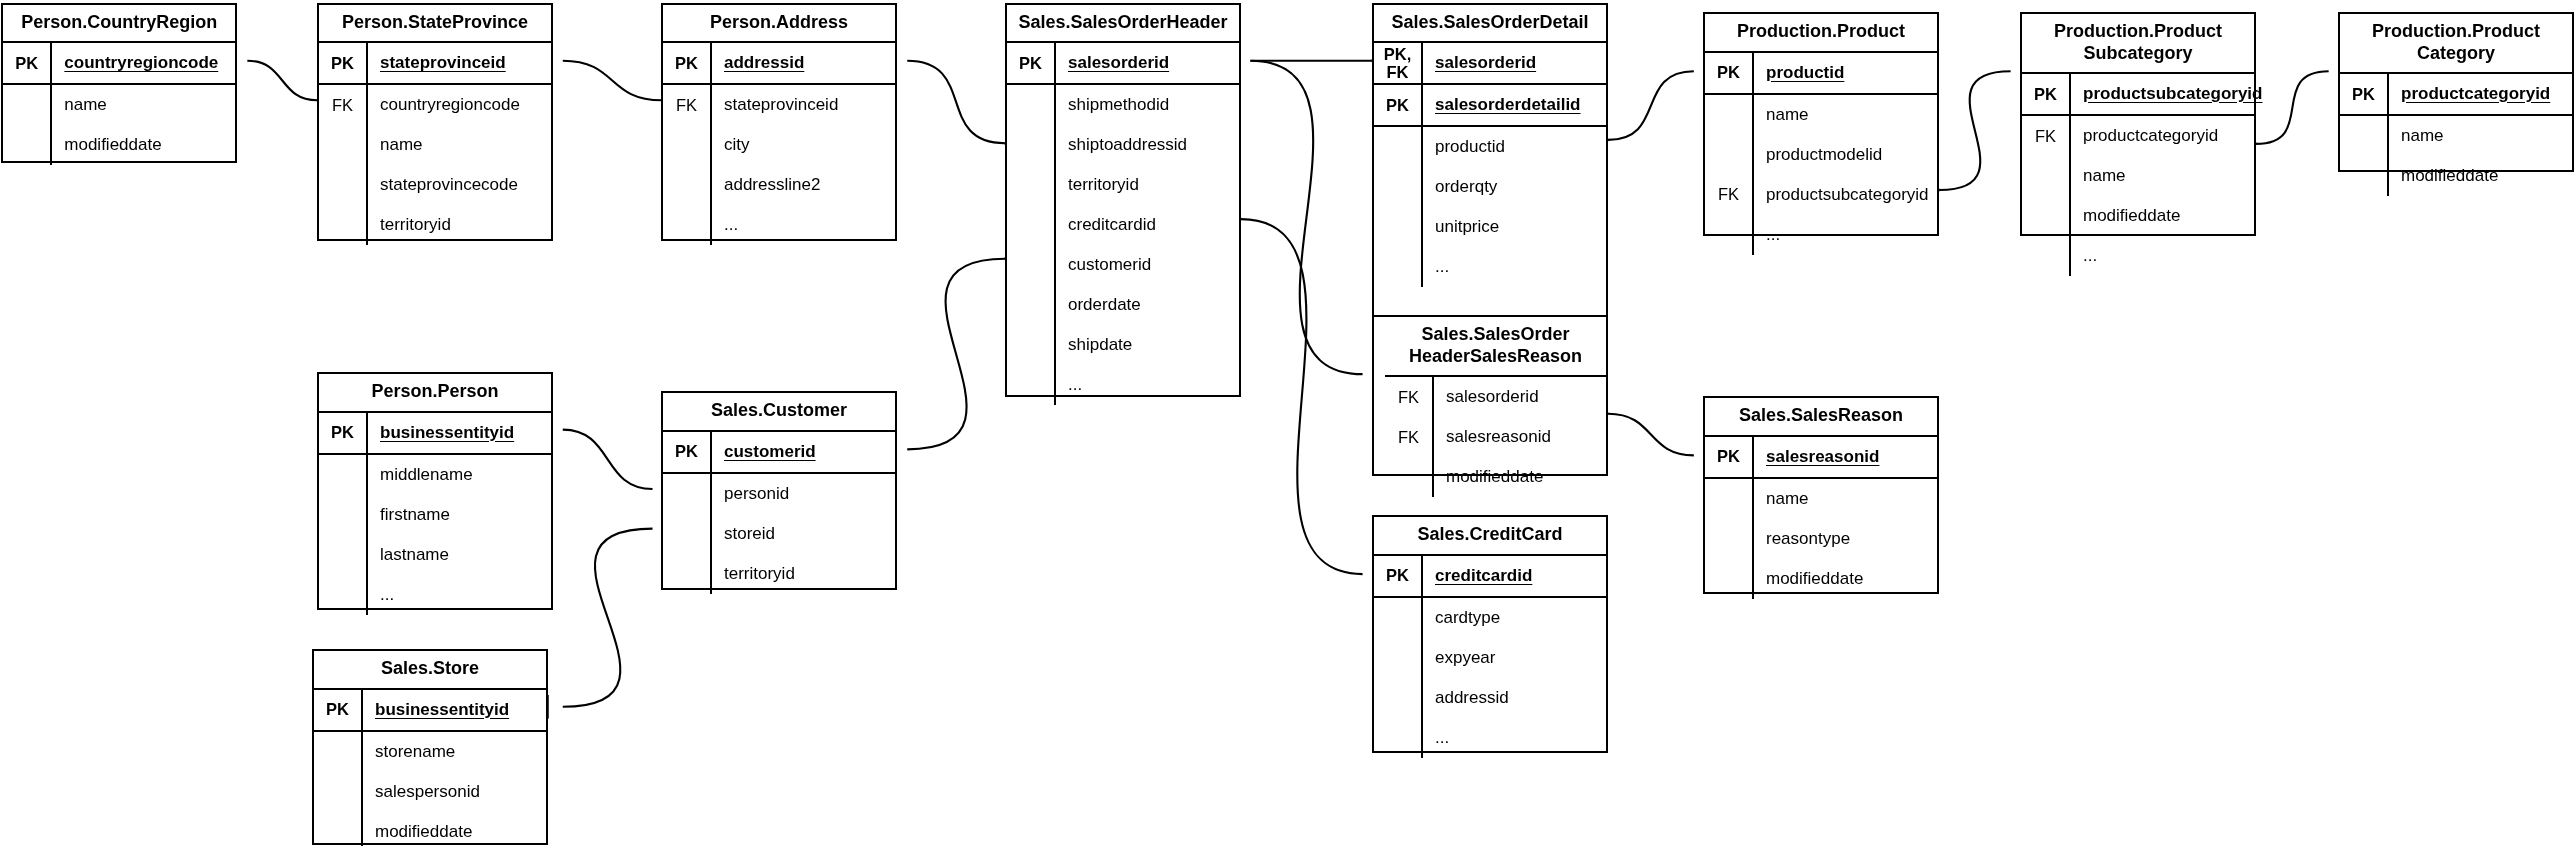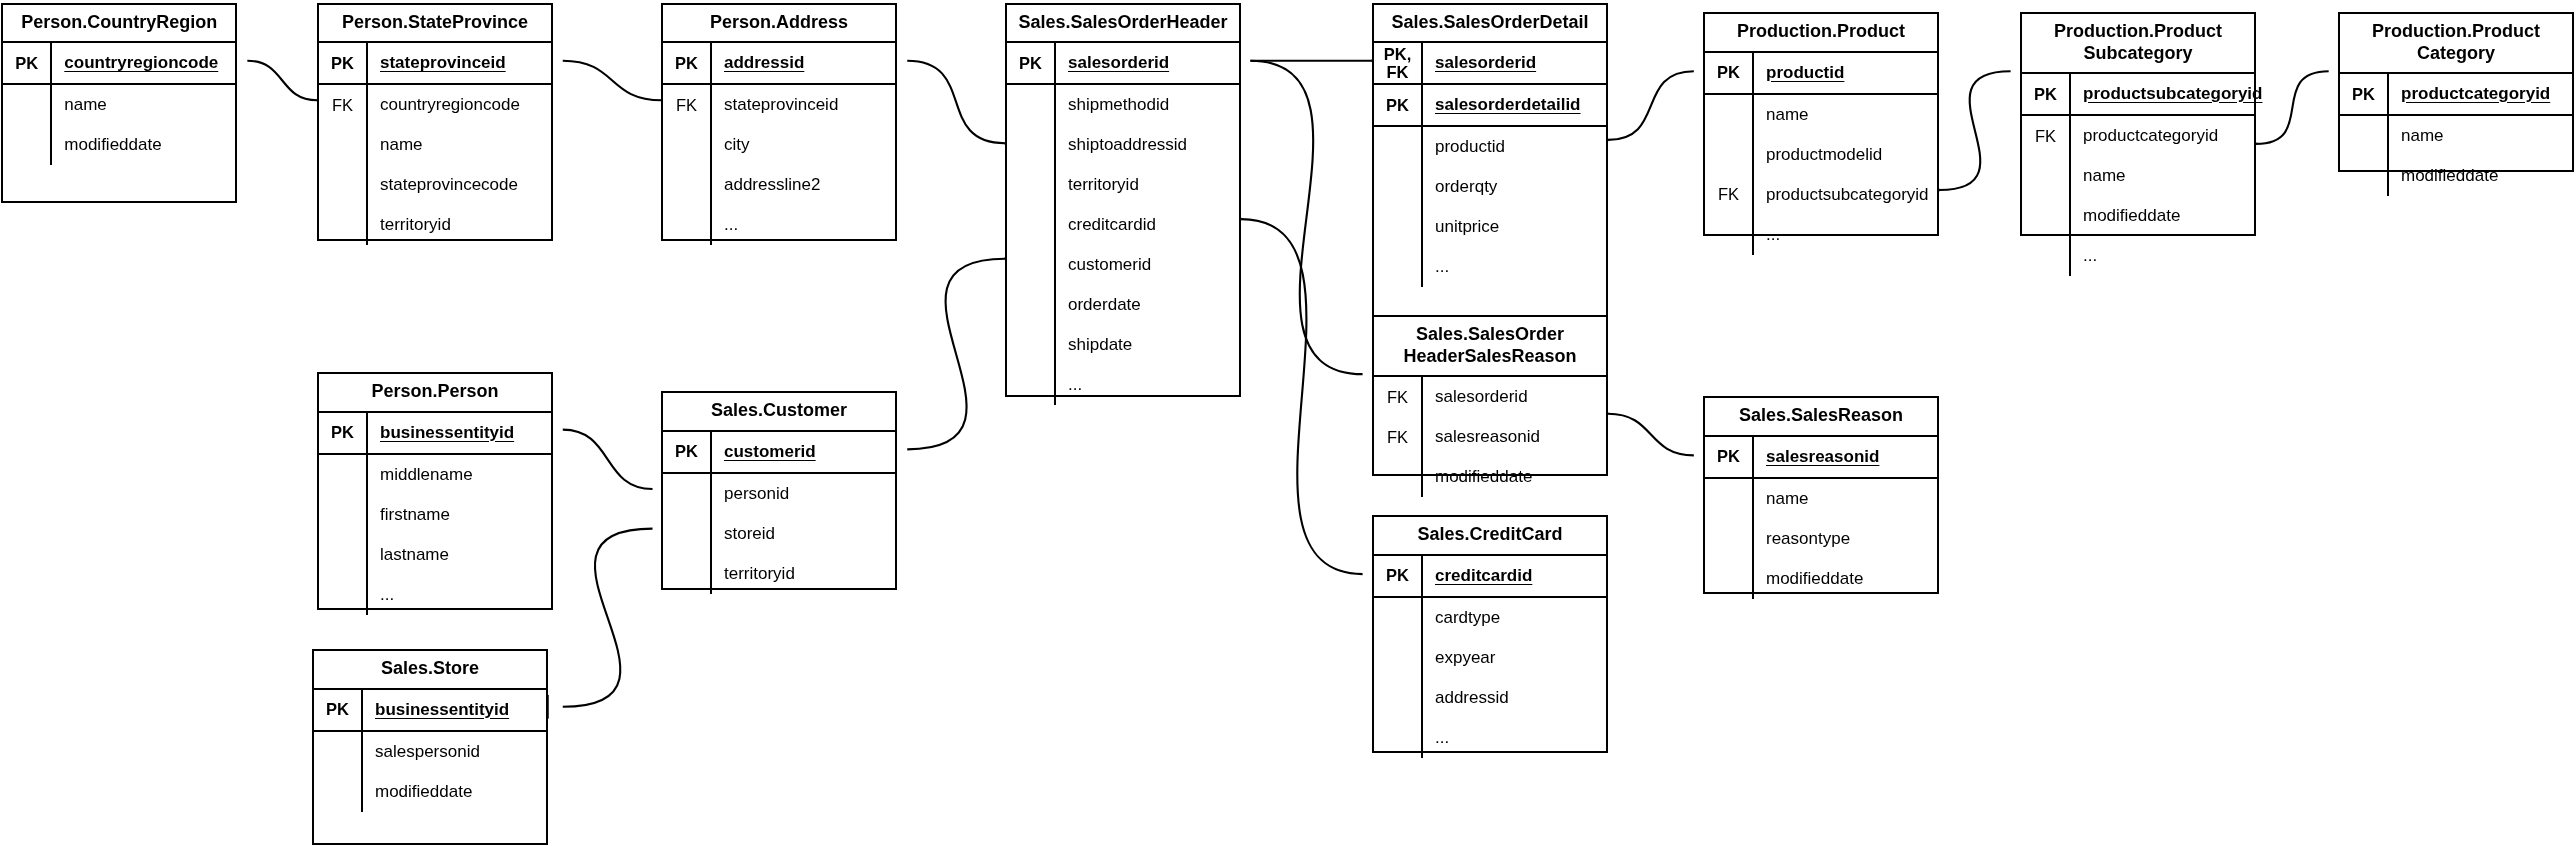--- a/index.html
+++ b/index.html
@@ -107,21 +107,21 @@
         <line x1="3069" y1="90" x2="3069" y2="126" stroke="#000000" stroke-width="3.5"></line>
       </g>
       <g>
         <path d="M 3418 218 C 3511.5 218, 3434.5 108, 3528 108" fill="none" stroke="#000000" stroke-width="3.2"></path>
         <line x1="3418" y1="218" x2="3392" y2="203" stroke="#000000" stroke-width="3.5"></line>
         <line x1="3418" y1="218" x2="3392" y2="233" stroke="#000000" stroke-width="3.5"></line>
         <line x1="3418" y1="218" x2="3392" y2="218" stroke="#000000" stroke-width="3.5"></line>
         <line x1="3551" y1="90" x2="3551" y2="126" stroke="#000000" stroke-width="3.5"></line>
       </g>
     </svg>
-<div class="tbl" style="left: 1.3px; top: 2.6px; width: 236px; height: 200px;">
+<div class="tbl" style="left: 1.3px; top: 2.6px; width: 236px; height: 160px;">
       <div class="tbl-title">Person.CountryRegion</div>
       <div class="sec">
         <div class="row">
           <div class="key b" style="--kw: 49px;">PK</div>
           <div class="fld pk">countryregioncode</div>
         </div>
       </div>
       <div class="sec">
         <div class="row">
           <div class="key" style="--kw: 49px;"></div>
@@ -397,29 +397,33 @@
       <div class="tbl-title">Sales.Store</div>
       <div class="sec">
         <div class="row">
           <div class="key b" style="--kw: 49px;">PK</div>
           <div class="fld pk">businessentityid</div>
         </div>
       </div>
       <div class="sec">
         <div class="row">
           <div class="key" style="--kw: 49px;"></div>
+          <div class="fld">storename</div>
+        </div>
+        <div class="row">
+          <div class="key" style="--kw: 49px;"></div>
           <div class="fld">salespersonid</div>
         </div>
         <div class="row">
           <div class="key" style="--kw: 49px;"></div>
           <div class="fld">modifieddate</div>
         </div>
       </div>
     </div>
-    <div class="tbl" style="left: 1372px; top: 315px; width: 236px; height: 161px;">
+    <div class="tbl" style="left: 1372px; top: 315px; width: 236px; height: 161px; padding-left: 11px;">
       <div class="tbl-title">
         <div>Sales.SalesOrder</div>
         <div>HeaderSalesReason</div>
       </div>
       <div class="sec">
         <div class="row">
           <div class="key" style="--kw: 49px;">FK</div>
           <div class="fld">salesorderid</div>
         </div>
         <div class="row">

